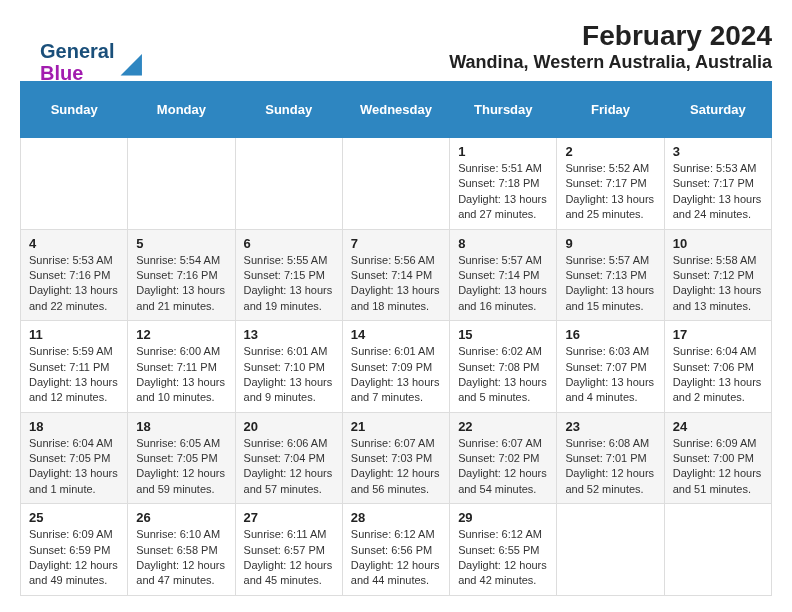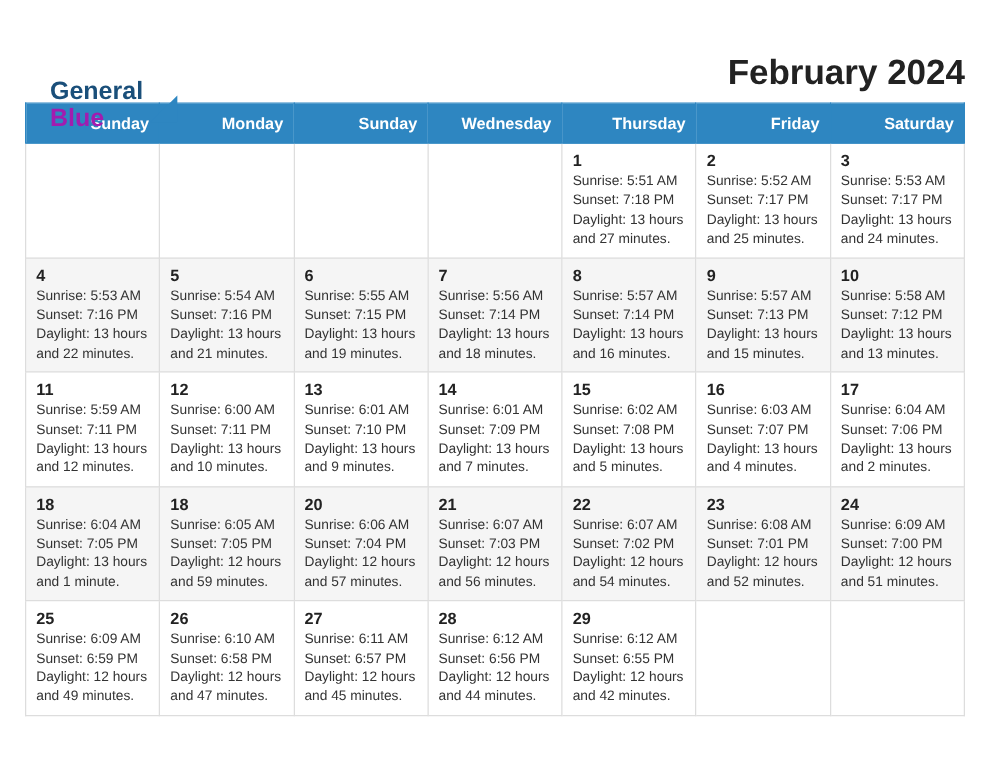--- a/index.html
+++ b/index.html
@@ -35,22 +35,22 @@
     table {
       width: 100%;
       border-collapse: collapse;
       margin-top: 8px;
     }
     thead tr {
       background-color: #2e86c1;
       color: #fff;
     }
     thead th {
-      padding: 8px 8px;
-      text-align: right;
+      padding: 20px 8px;
+      text-align: center;
       font-size: 13px;
       font-weight: bold;
       border: 1px solid #2e86c1;
     }
     tbody td {
       vertical-align: top;
       padding: 6px 8px;
       font-size: 11px;
       color: #222;
       border: 1px solid #ddd;
@@ -74,33 +74,34 @@
       line-height: 1.4;
       color: #333;
     }
     .empty-cell {
       background: #fff;
     }
   </style>
 </head>
 <body>
 
-<div style="position:relative;margin-top:22px;">
+<div style="position:relative;">
 
   <div class="logo">
     <div style="display:flex; align-items:center; gap:4px;">
       <span style="font-size:20px; font-weight:bold; color:#1a4f7a; line-height:1.1;">
         General<br><span style="color:#a21caf;">Blue</span>
       </span>
       <span style="color:#2e86c1; font-size:28px; margin-left:2px;">◢</span>
     </div>
   </div>
 
   <div class="header">
     <h1>February 2024</h1>
+    <h2>Wandina, Western Australia, Australia</h2>
   </div>
 
   <table>
     <thead>
       <tr>
         <th>Sunday</th>
         <th>Monday</th>
         <th>Sunday</th>
         <th>Wednesday</th>
         <th>Thursday</th>

